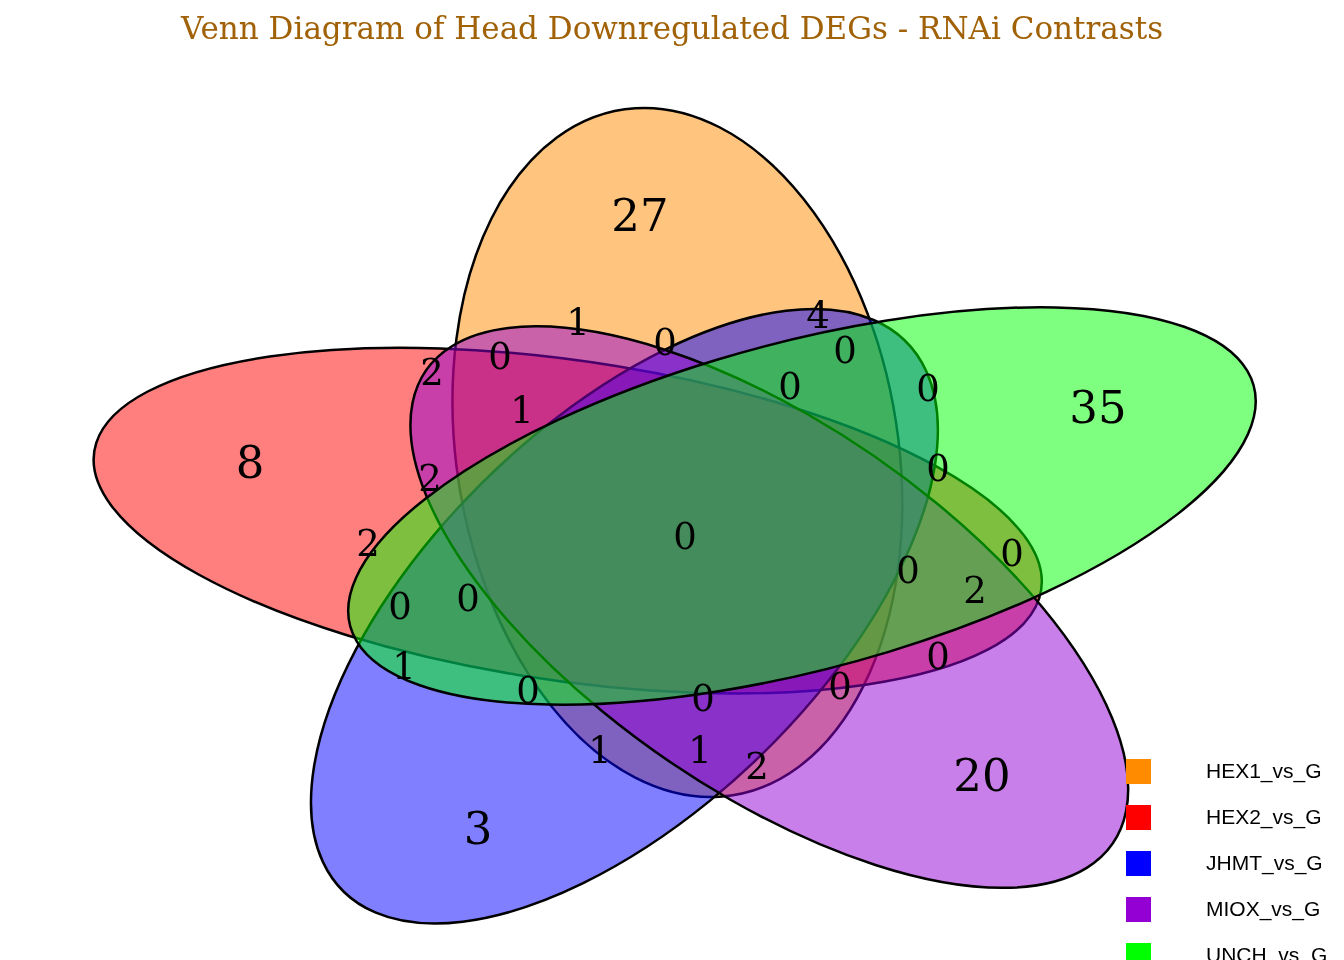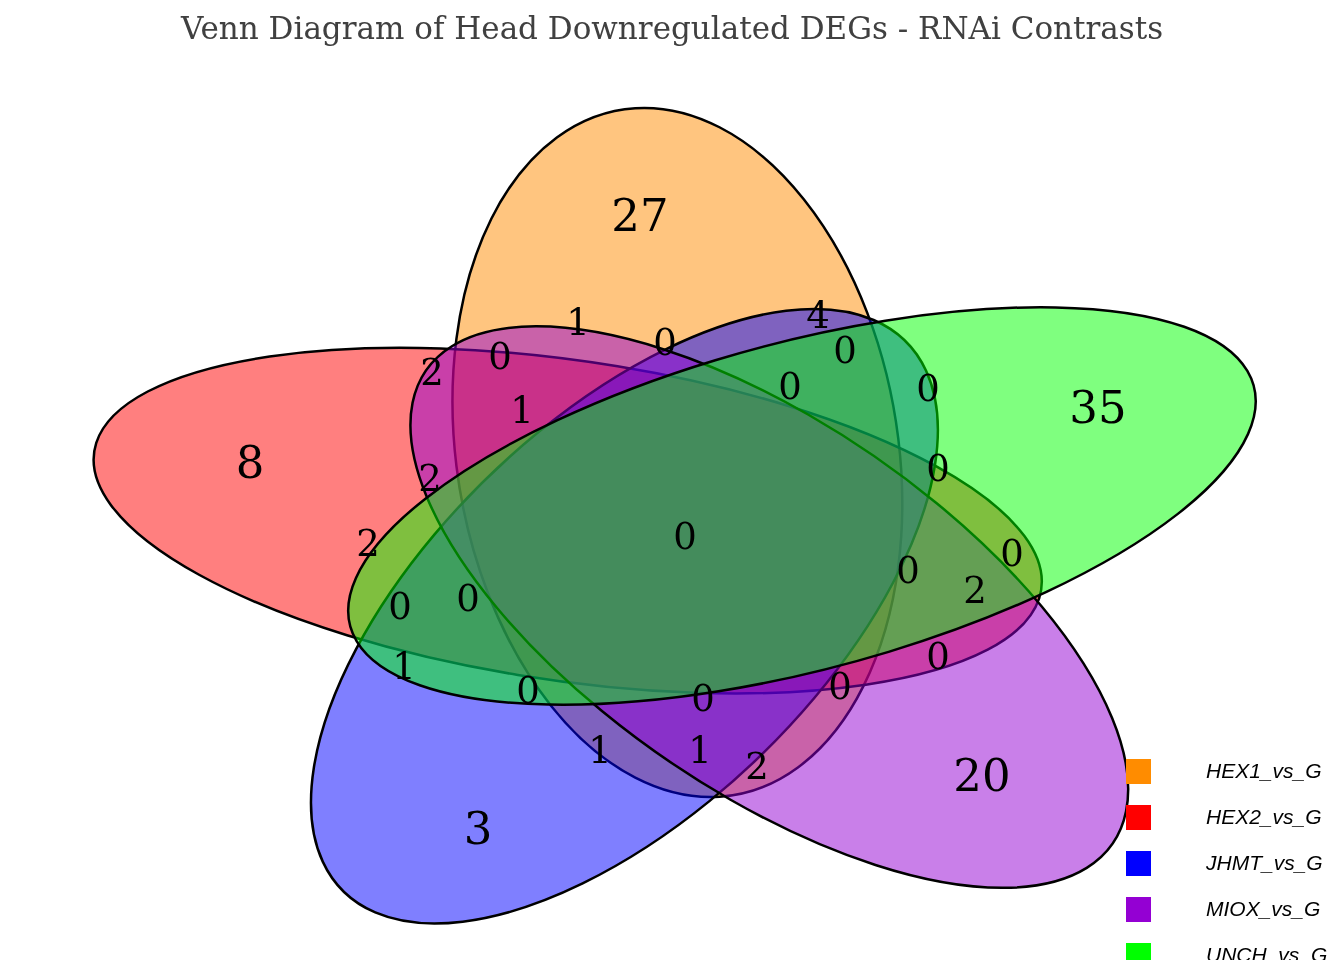--- a/index.html
+++ b/index.html
@@ -9,21 +9,21 @@
     overflow: hidden;
     position: relative;
     font-family: "DejaVu Serif", serif;
   }
   #canvas { position: absolute; inset: 0; }
   #chart-title {
     position: absolute;
     top: 10px; left: 0; width: 1344px;
     text-align: center;
     font-size: 31px;
-    color: #404040;
+    color: #a16207;
     font-family: "DejaVu Serif", serif;
   }
   svg#venn-svg { position: absolute; top: 0; left: 0; }
   text.num {
     font-family: "DejaVu Serif", serif;
     font-size: 37px;
     fill: #000;
     text-anchor: middle;
   }
   text.num.big { font-size: 45px; }
@@ -39,21 +39,21 @@
     height: 46px;
     display: flex;
     align-items: center;
   }
   .legend-swatch {
     width: 25px; height: 25px;
     display: inline-block;
     flex: 0 0 25px;
     margin-right: 55px;
   }
-  .legend-label { white-space: nowrap; font-style: italic; }
+  .legend-label { white-space: nowrap; }
 </style>
 </head>
 <body>
 
 <div id="canvas">
 
   <div id="chart-title">Venn Diagram of Head Downregulated DEGs - RNAi Contrasts</div>
 
   <svg id="venn-svg" width="1344" height="960" viewBox="0 0 1344 960">
 

